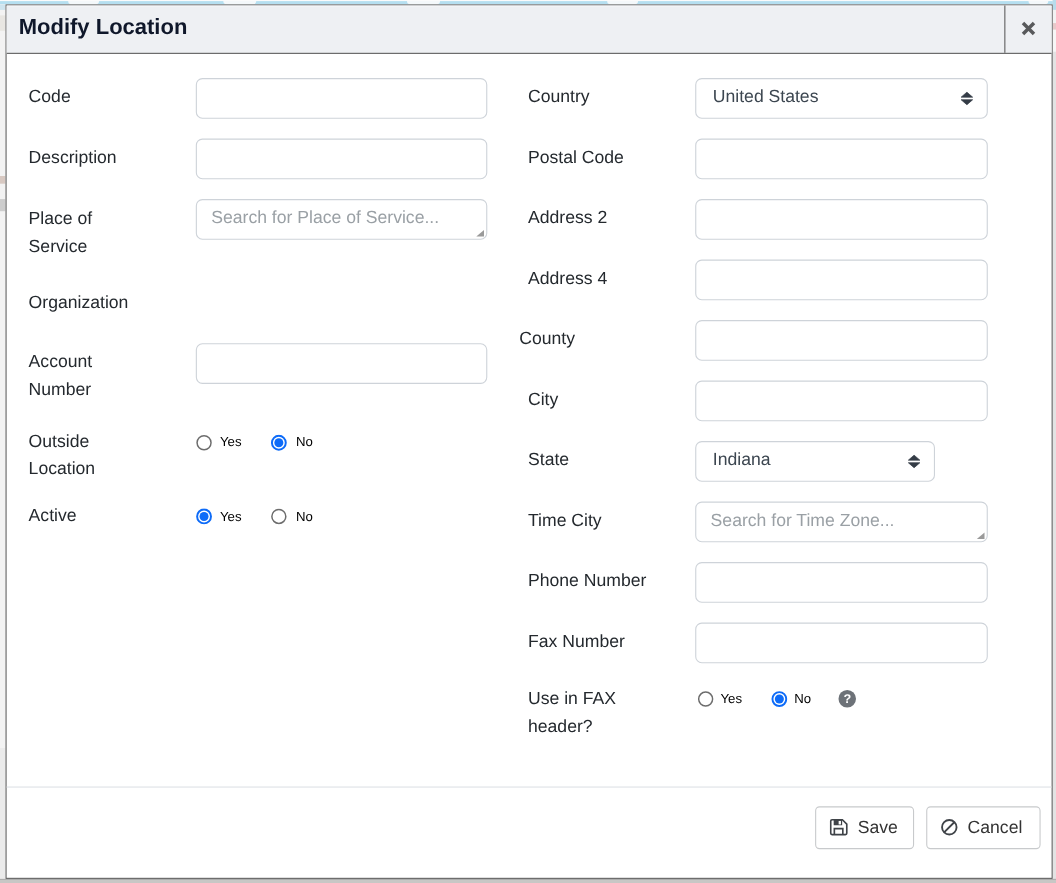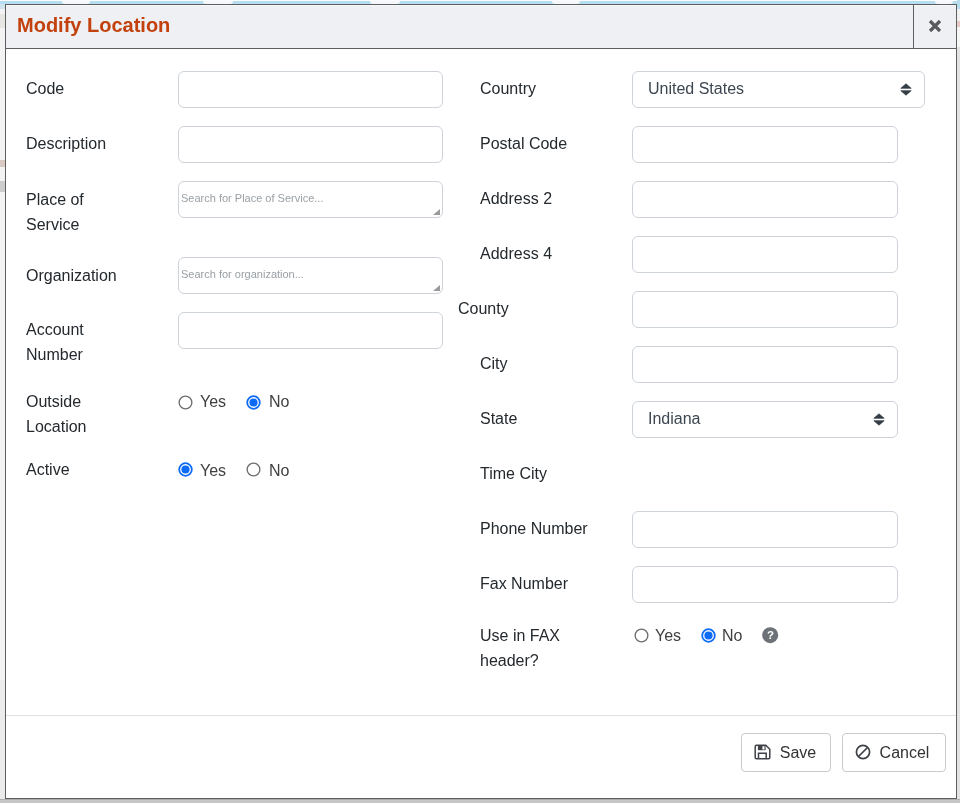--- a/index.html
+++ b/index.html
@@ -2,27 +2,27 @@
 <html><head>
 <meta charset="utf-8">
 <style>
   html,body{margin:0;padding:0}
   body{width:960px;height:803px;position:relative;overflow:hidden;
        font-family:"Liberation Sans",sans-serif;background:#fff}
   .abs{position:absolute}
   .lbl{position:absolute;font-size:16px;line-height:25px;color:#24292e;white-space:nowrap}
   .inp{position:absolute;width:265px;height:37px;background:#fff;
        border:1px solid #ced3d9;border-radius:6px;box-sizing:border-box}
-  .ph{position:absolute;left:2px;top:4px;font-size:11px;line-height:25px;color:#9aa0a5;white-space:nowrap}
+  .ph{position:absolute;left:13px;top:4px;font-size:16px;line-height:25px;color:#9aa0a5;white-space:nowrap}
   .seltxt{position:absolute;left:15px;top:4px;font-size:16px;line-height:25px;color:#3c4650;white-space:nowrap}
   .grip{position:absolute;right:2px;bottom:2px;width:0;height:0;
         border-left:7px solid transparent;border-bottom:6px solid #9a9a9a}
   .selarrow{position:absolute;right:12px;top:11px}
   .radio{position:absolute}
-  .rlbl{position:absolute;font-size:16px;line-height:25px;color:#404040}
+  .rlbl{position:absolute;font-size:12px;line-height:25px;color:#000000}
   .btn{position:absolute;height:38px;background:#fff;border:1px solid #c8cacc;border-radius:4px;
        box-sizing:border-box;display:flex;align-items:center;justify-content:center;
        font-size:16px;color:#333;gap:9px}
   .btn svg{margin-top:-2px}
 </style>
 </head>
 <body>
 
 <div class="abs" style="left:0;top:0;width:960px;height:4px;background:#fbfbfb"></div>
 <div class="abs" style="left:0;top:1px;width:960px;height:3px;background:#b5dff0"></div>
@@ -44,43 +44,39 @@
 <div class="abs" style="left:957px;top:9px;width:3px;height:12px;background:#f2f2f2"></div>
 <div class="abs" style="left:957px;top:21px;width:3px;height:6px;background:#e7c9c9"></div>
 <div class="abs" style="left:957px;top:27px;width:3px;height:20px;background:#f6f6f6"></div>
 
 <div class="abs" style="left:0;top:799px;width:960px;height:4px;background:#c8c7c5"></div>
 <div class="abs" style="left:0;top:799px;width:960px;height:1px;background:#adadad"></div>
 
 <div class="abs" style="left:5px;top:4px;width:952px;height:795px;border:1px solid #5e5e5e;background:#fff;box-sizing:border-box">
 
   <div class="abs" style="left:0;top:0;width:950px;height:43px;background:#eef0f3;border-bottom:1px solid #5e5e5e;box-shadow:inset 0 1px 0 #f8f8fa;box-sizing:content-box"></div>
-  <div class="abs" style="left:11px;top:8px;font-size:20px;font-weight:bold;color:#c2410c;line-height:24px">Modify Location</div>
+  <div class="abs" style="left:11px;top:8px;font-size:20px;font-weight:bold;color:#0f172a;line-height:24px">Modify Location</div>
   <div class="abs" style="left:907px;top:0;width:1px;height:43px;background:#5e5e5e"></div>
   <svg class="abs" style="left:922px;top:14px" width="14" height="14" viewBox="0 0 14 14">
     <path d="M2 2 L12 12 M12 2 L2 12" stroke="#58595b" stroke-width="3.2" stroke-linecap="butt"></path>
   </svg>
 
   <div class="lbl" style="left:20px;top:71px">Code</div>
   <div class="inp" style="left:172px;top:66px"></div>
 
   <div class="lbl" style="left:20px;top:126px">Description</div>
   <div class="inp" style="left:172px;top:121px"></div>
 
   <div class="lbl" style="left:20px;top:182px">Place of<br>Service</div>
   <div class="inp" style="left:172px;top:176px">
       <span class="ph">Search for Place of Service...</span>
       <span class="grip"></span>
     </div>
 
   <div class="lbl" style="left:20px;top:258px">Organization</div>
-  <div class="inp" style="left:172px;top:252px">
-      <span class="ph">Search for organization...</span>
-      <span class="grip"></span>
-    </div>
 
   <div class="lbl" style="left:20px;top:312px">Account<br>Number</div>
   <div class="inp" style="left:172px;top:307px"></div>
 
   <div class="lbl" style="left:20px;top:384px">Outside<br>Location</div>
   <svg class="radio" style="left:172px;top:390px" width="15" height="15">
       <circle cx="7.5" cy="7.5" r="6.35" fill="#fff" stroke="#6d6d6d" stroke-width="1.35"></circle>
     </svg>
   <div class="rlbl" style="left:194px;top:384px">Yes</div>
   <svg class="radio" style="left:240px;top:390px" width="15" height="15">
@@ -94,53 +90,57 @@
       <circle cx="7.5" cy="7.5" r="6.3" fill="none" stroke="#0d6bf8" stroke-width="1.8"></circle>
       <circle cx="7.5" cy="7.5" r="4.1" fill="#0d6bf8"></circle>
     </svg>
   <div class="rlbl" style="left:194px;top:453px">Yes</div>
   <svg class="radio" style="left:240px;top:457px" width="15" height="15">
       <circle cx="7.5" cy="7.5" r="6.35" fill="#fff" stroke="#6d6d6d" stroke-width="1.35"></circle>
     </svg>
   <div class="rlbl" style="left:263px;top:453px">No</div>
 
   <div class="lbl" style="left:474px;top:71px">Country</div>
-  <div class="inp" style="left:626px;top:66px;width:293px">
+  <div class="inp" style="left:626px;top:66px;width:266px">
       <span class="seltxt">United States</span>
     <svg class="selarrow" width="12" height="13" viewBox="0 0 12 13">
         <path d="M6 0.8 L11.2 5.3 H0.8 Z" fill="#343c46" stroke="#343c46" stroke-width="0.7" stroke-linejoin="round"></path>
         <path d="M6 12.2 L0.8 7.7 H11.2 Z" fill="#343c46" stroke="#343c46" stroke-width="0.7" stroke-linejoin="round"></path>
       </svg>
   </div>
 
   <div class="lbl" style="left:474px;top:126px">Postal Code</div>
   <div class="inp" style="left:626px;top:121px;width:266px"></div>
 
   <div class="lbl" style="left:474px;top:181px">Address 2</div>
   <div class="inp" style="left:626px;top:176px;width:266px"></div>
 
   <div class="lbl" style="left:474px;top:236px">Address 4</div>
   <div class="inp" style="left:626px;top:231px;width:266px"></div>
 
-  <div class="lbl" style="left:452px;top:291px">County</div>
+  <div class="lbl" style="left:466px;top:291px">County</div>
   <div class="inp" style="left:626px;top:286px;width:266px"></div>
 
   <div class="lbl" style="left:474px;top:346px">City</div>
   <div class="inp" style="left:626px;top:341px;width:266px"></div>
 
   <div class="lbl" style="left:474px;top:401px">State</div>
-  <div class="inp" style="left:626px;top:396px;width:266px">
+  <div class="inp" style="left:626px;top:396px;width:218px">
       <span class="seltxt">Indiana</span>
     <svg class="selarrow" width="12" height="13" viewBox="0 0 12 13">
         <path d="M6 0.8 L11.2 5.3 H0.8 Z" fill="#343c46" stroke="#343c46" stroke-width="0.7" stroke-linejoin="round"></path>
         <path d="M6 12.2 L0.8 7.7 H11.2 Z" fill="#343c46" stroke="#343c46" stroke-width="0.7" stroke-linejoin="round"></path>
       </svg>
   </div>
 
   <div class="lbl" style="left:474px;top:456px">Time City</div>
+  <div class="inp" style="left:626px;top:451px;width:266px">
+      <span class="ph">Search for Time Zone...</span>
+      <span class="grip"></span>
+    </div>
 
   <div class="lbl" style="left:474px;top:511px">Phone Number</div>
   <div class="inp" style="left:626px;top:506px;width:266px"></div>
 
   <div class="lbl" style="left:474px;top:566px">Fax Number</div>
   <div class="inp" style="left:626px;top:561px;width:266px"></div>
 
   <div class="lbl" style="left:474px;top:618px">Use in FAX<br>header?</div>
   <svg class="radio" style="left:628px;top:623px" width="15" height="15">
       <circle cx="7.5" cy="7.5" r="6.35" fill="#fff" stroke="#6d6d6d" stroke-width="1.35"></circle>

